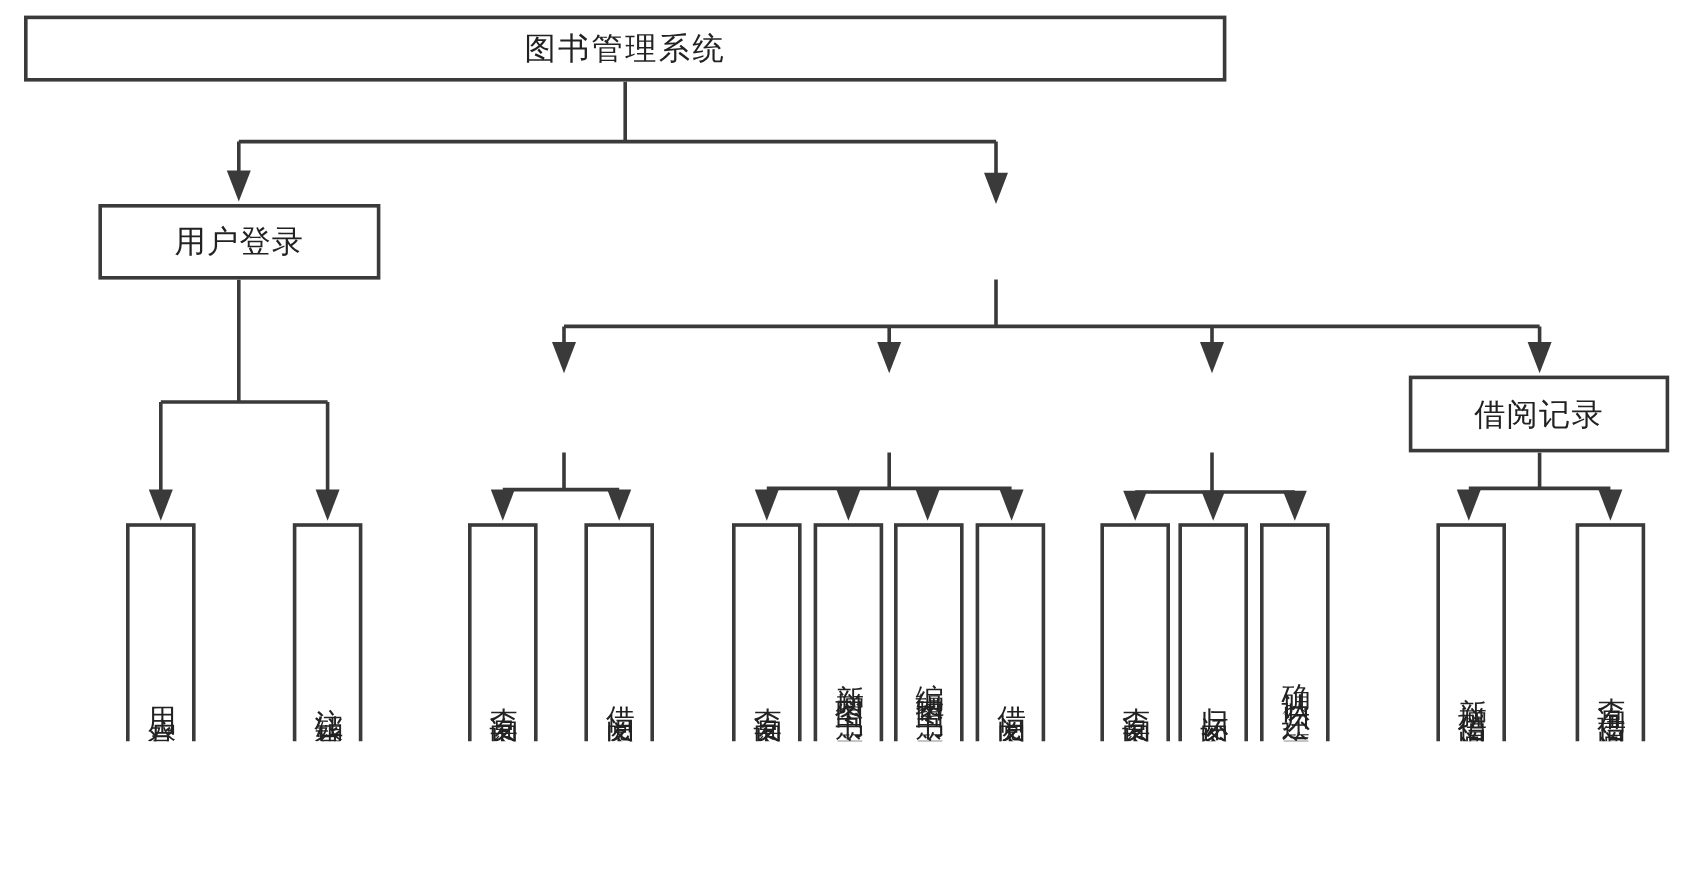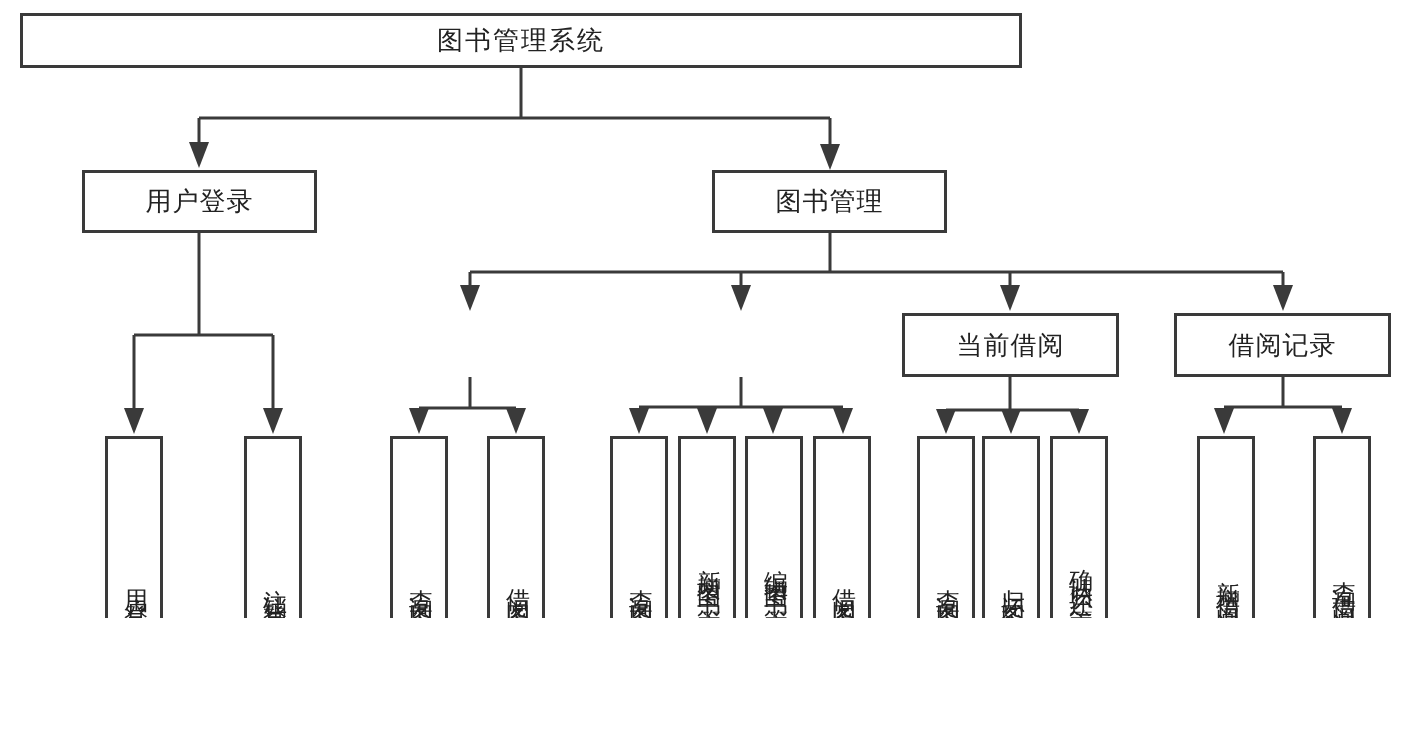--- a/index.html
+++ b/index.html
@@ -8,21 +8,21 @@
     --bg: #ffffff;
     --watermark: #9b9b9b;
   }
   html, body { margin: 0; padding: 0; background: var(--bg); }
   .canvas {
     position: relative;
     width: 1405px;
     height: 618px;
     background: var(--bg);
     overflow: hidden;
-    font-family: Liberation Mono, monospace;
+    font-family: Liberation Serif, serif;
     color: var(--text);
   }
   .wires {
     position: absolute;
     left: 0; top: 0;
     color: var(--line);
   }
   .wires path {
     stroke: currentColor;
     stroke-width: 3;
@@ -108,23 +108,21 @@
     <polygon points="936,409 956,409 946,434"></polygon>
     <polygon points="1001,409 1021,409 1011,434"></polygon>
     <polygon points="1069,409 1089,409 1079,434"></polygon>
     <polygon points="1214,408 1234,408 1224,434"></polygon>
     <polygon points="1332,408 1352,408 1342,434"></polygon>
   </svg>
 
   <div class="node root" style="left:20px; top:13px; width:1002px; height:55px;">图书管理系统</div>
 
   <div class="node" style="left:82px; top:170px; width:235px; height:63px;">用户登录</div>
-  <div class="node" style="left:712px; top:170px; width:235px; height:63px;">图书管理</div>
 
-  <div class="node" style="left:902px; top:313px; width:217px; height:64px;">当前借阅</div>
   <div class="node" style="left:1174px; top:313px; width:217px; height:64px;">借阅记录</div>
 
   <div class="leaf" style="left:105px;">用户登录</div>
   <div class="leaf" style="left:244px;">注销登录</div>
   <div class="leaf" style="left:390px;">查询图书</div>
   <div class="leaf" style="left:487px;">借阅图书</div>
   <div class="leaf" style="left:610px;">查询图书</div>
   <div class="leaf" style="left:678px;">新增图书（管理员）</div>
   <div class="leaf" style="left:745px;">编辑图书（管理员）</div>
   <div class="leaf" style="left:813px;">借阅图书</div>

